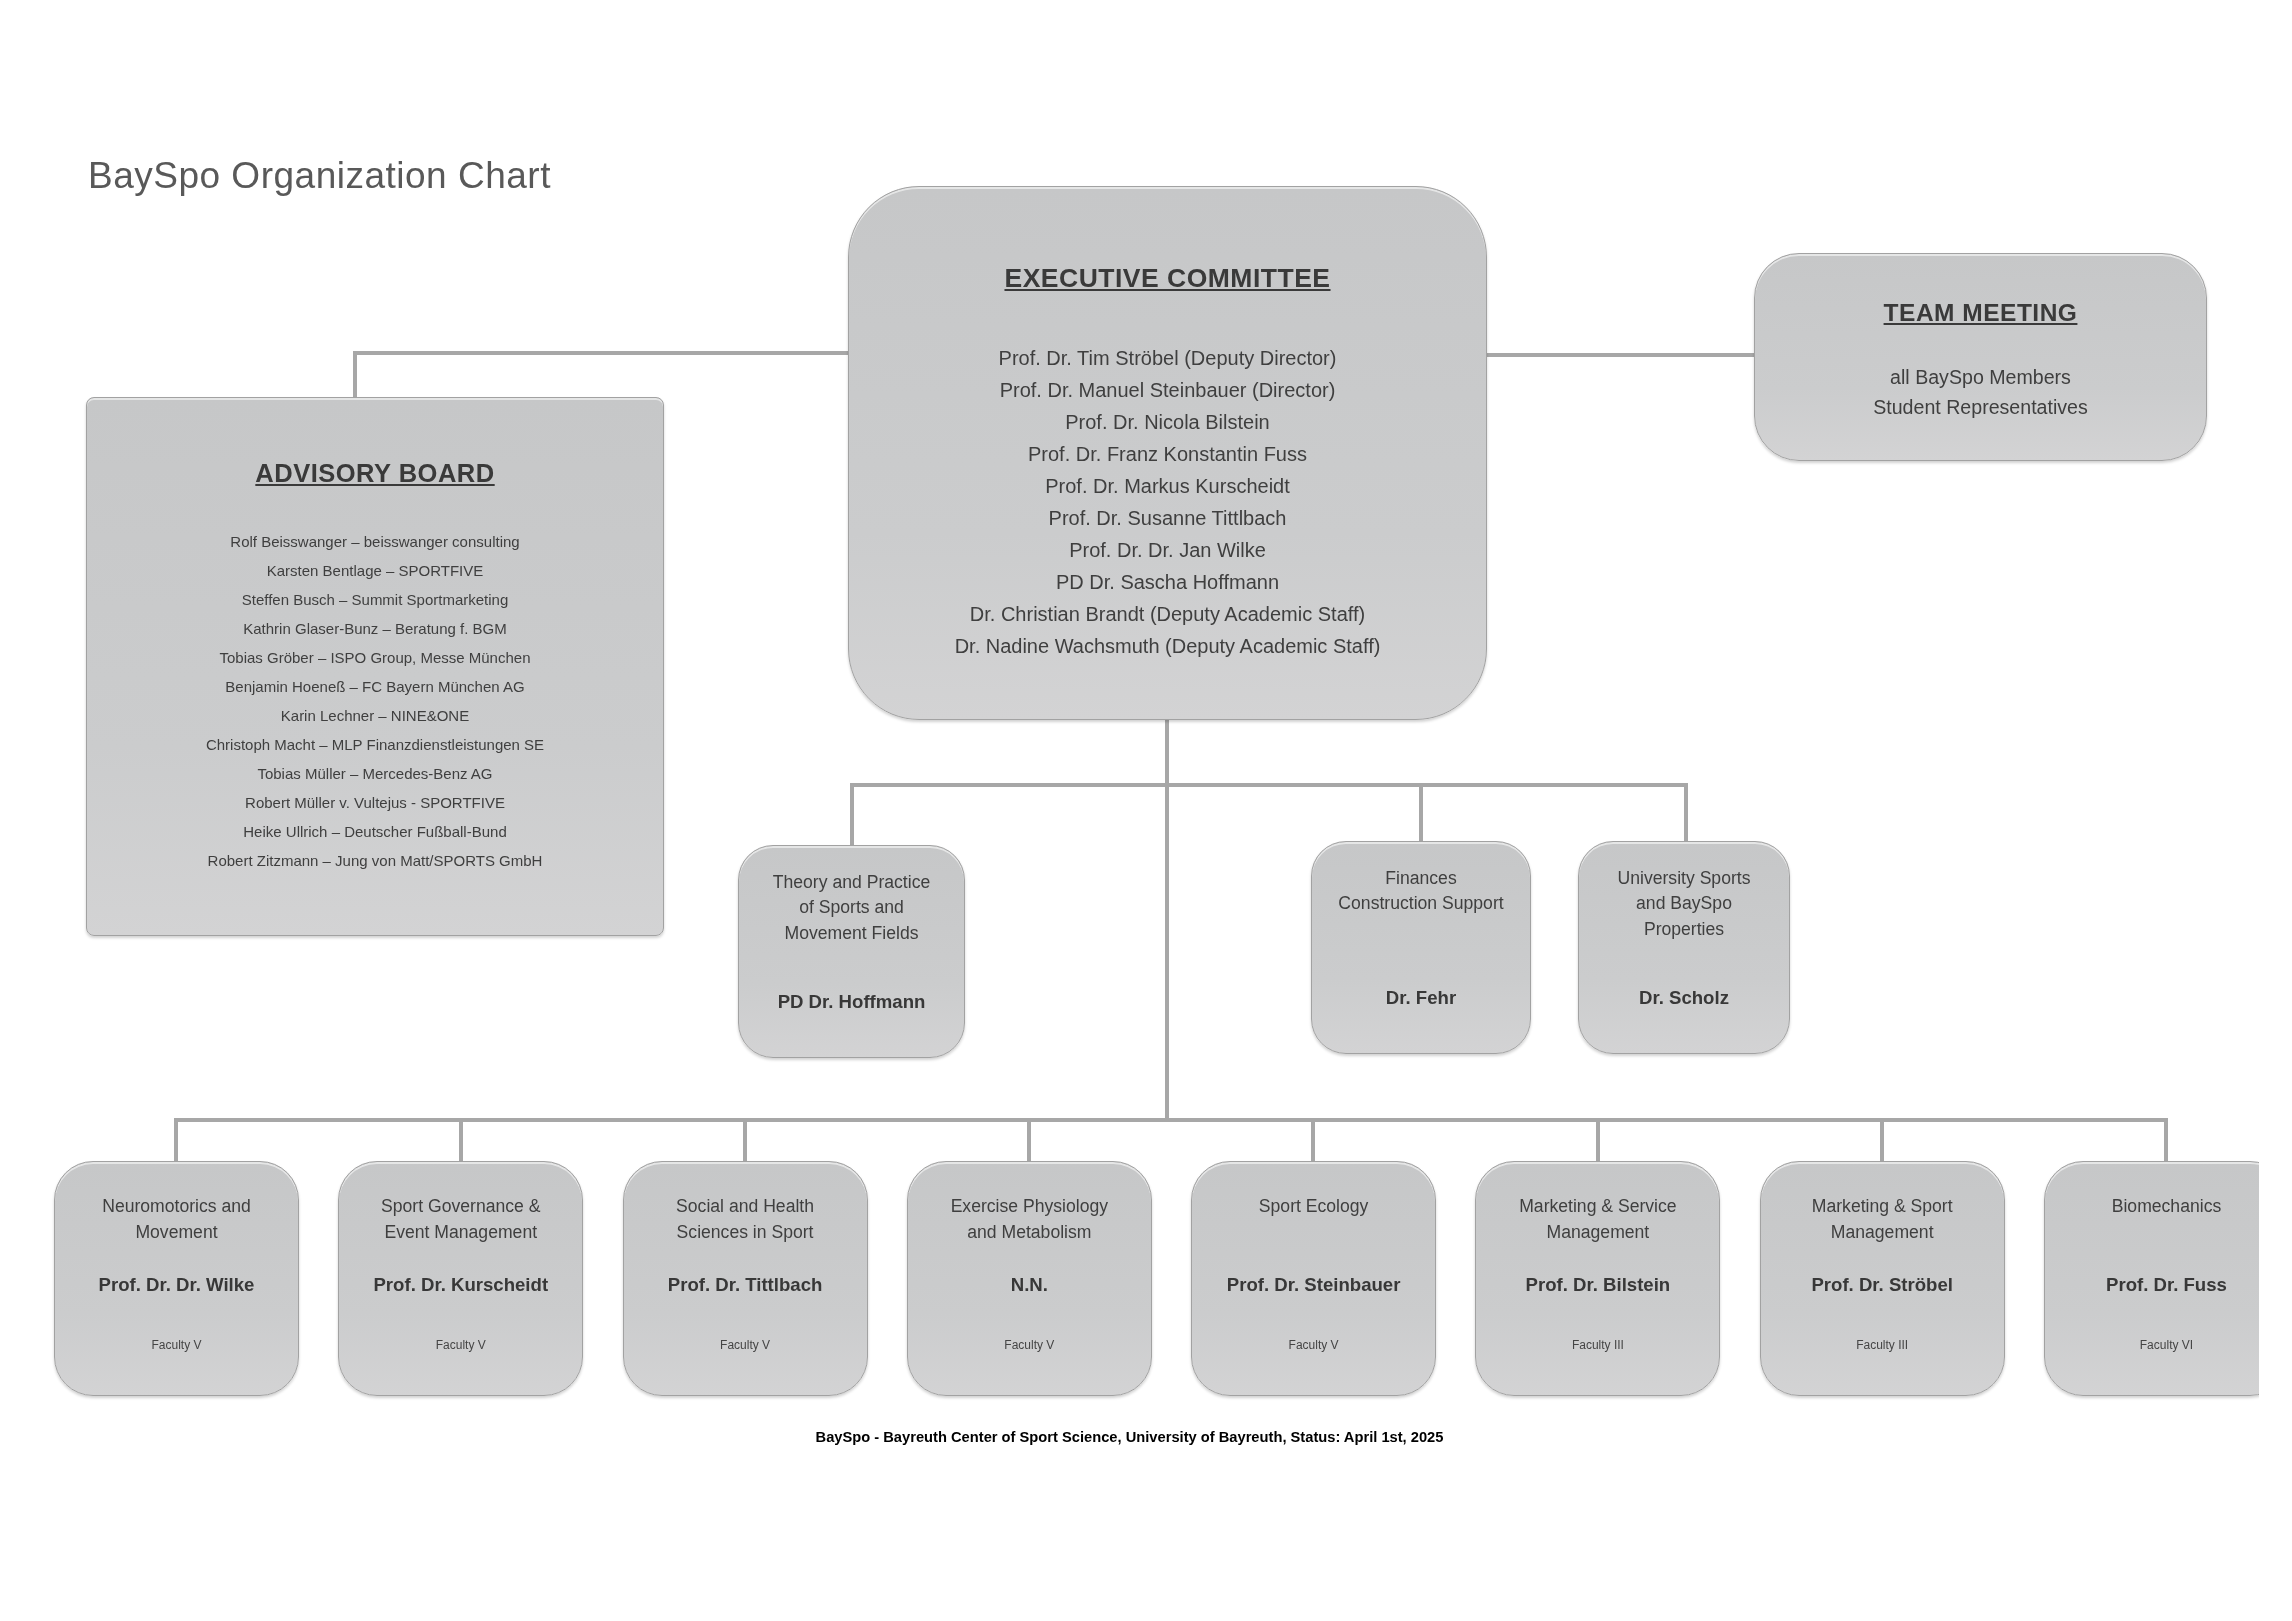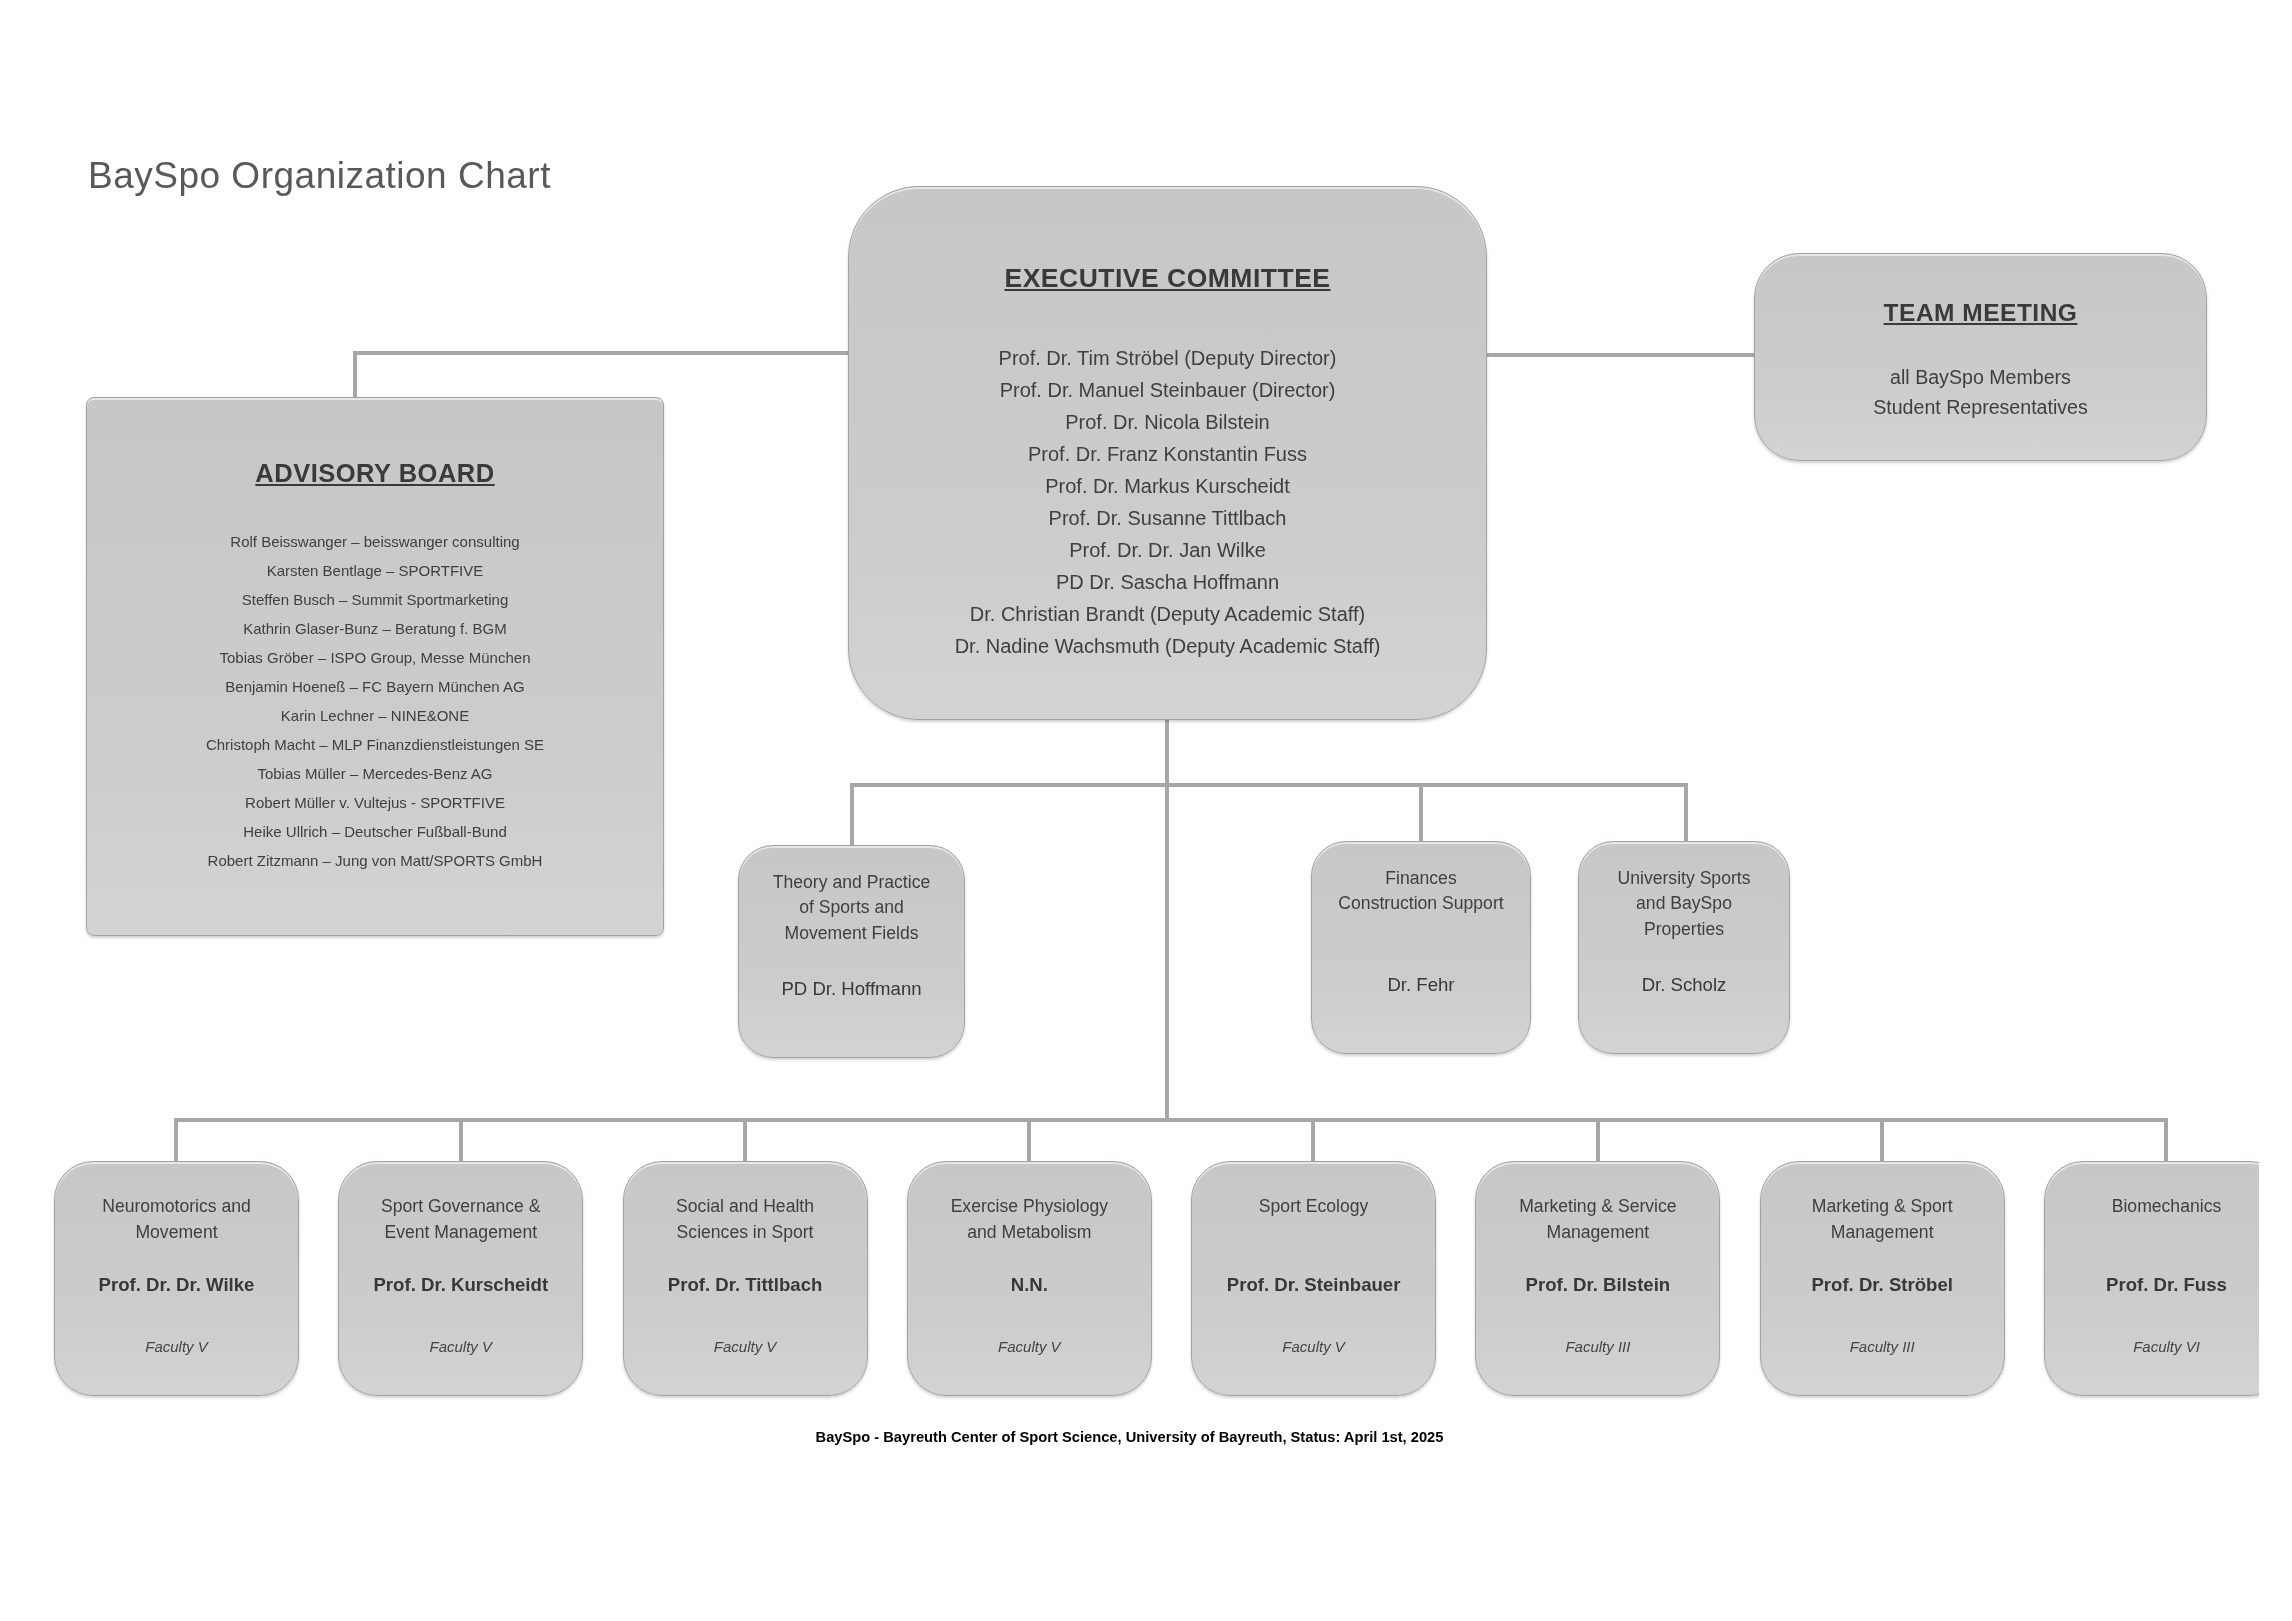--- a/index.html
+++ b/index.html
@@ -34,34 +34,34 @@
   .team-lines{position:absolute;top:108px;left:0;width:100%;margin:0;padding:0;list-style:none;}
   .team-lines li{font-size:19.6px;line-height:30px;color:#3f3f3f;}
 
   .adv-box{left:86px;top:397px;width:578px;height:539px;border-radius:8px;}
   .adv-box .box-heading{position:absolute;top:61px;width:100%;font-size:25.5px;letter-spacing:0.5px;}
   .adv-list{position:absolute;top:129px;left:0;width:100%;margin:0;padding:0;list-style:none;}
   .adv-list li{font-size:15px;line-height:29px;color:#3f3f3f;}
 
   .support-box{height:213px;border-radius:35px;}
   .support-title{padding-top:23.5px;font-size:17.6px;line-height:25.5px;white-space:pre-line;color:#3f3f3f;}
-  .support-lead{position:absolute;top:132px;width:100%;font-weight:normal;font-size:18.6px;color:#383838;}
+  .support-lead{position:absolute;top:145px;width:100%;font-weight:bold;font-size:18.6px;color:#383838;}
   .sup-theory{left:738px;top:845px;width:227px;}
   .sup-fin{left:1311px;top:841px;width:220px;}
   .sup-uni{left:1578px;top:841px;width:212px;}
 
   .dept-row{position:absolute;left:54px;top:1161px;width:2235px;display:flex;justify-content:space-between;}
   .dept{position:relative;width:245px;height:235px;border-radius:39px;
     background:linear-gradient(180deg,#c6c7c8 0%,#cbcccd 65%,#d3d3d4 100%);
     border:1px solid #a2a2a2;
     box-shadow:inset 0 2px 0 rgba(255,255,255,0.55), 0 2px 2.9px rgba(0,0,0,0.18);
     box-sizing:border-box;text-align:center;}
   .dept-title{padding-top:32px;font-size:17.6px;line-height:25.5px;white-space:pre-line;color:#3f3f3f;}
   .dept-lead{position:absolute;top:112px;width:100%;font-weight:bold;font-size:18.6px;color:#383838;}
-  .dept-fac{position:absolute;top:176px;width:100%;font-style:italic;font-size:15px;color:#454545;}
+  .dept-fac{position:absolute;top:176px;width:100%;font-size:12px;color:#454545;}
 
   .conn{position:absolute;background:#a7a7a7;}
   .footer{
     position:absolute;left:0;top:1429px;width:100%;
     text-align:center;font-size:14.7px;font-weight:bold;color:#000000;
   }
 </style>
 </head>
 <body>
 

